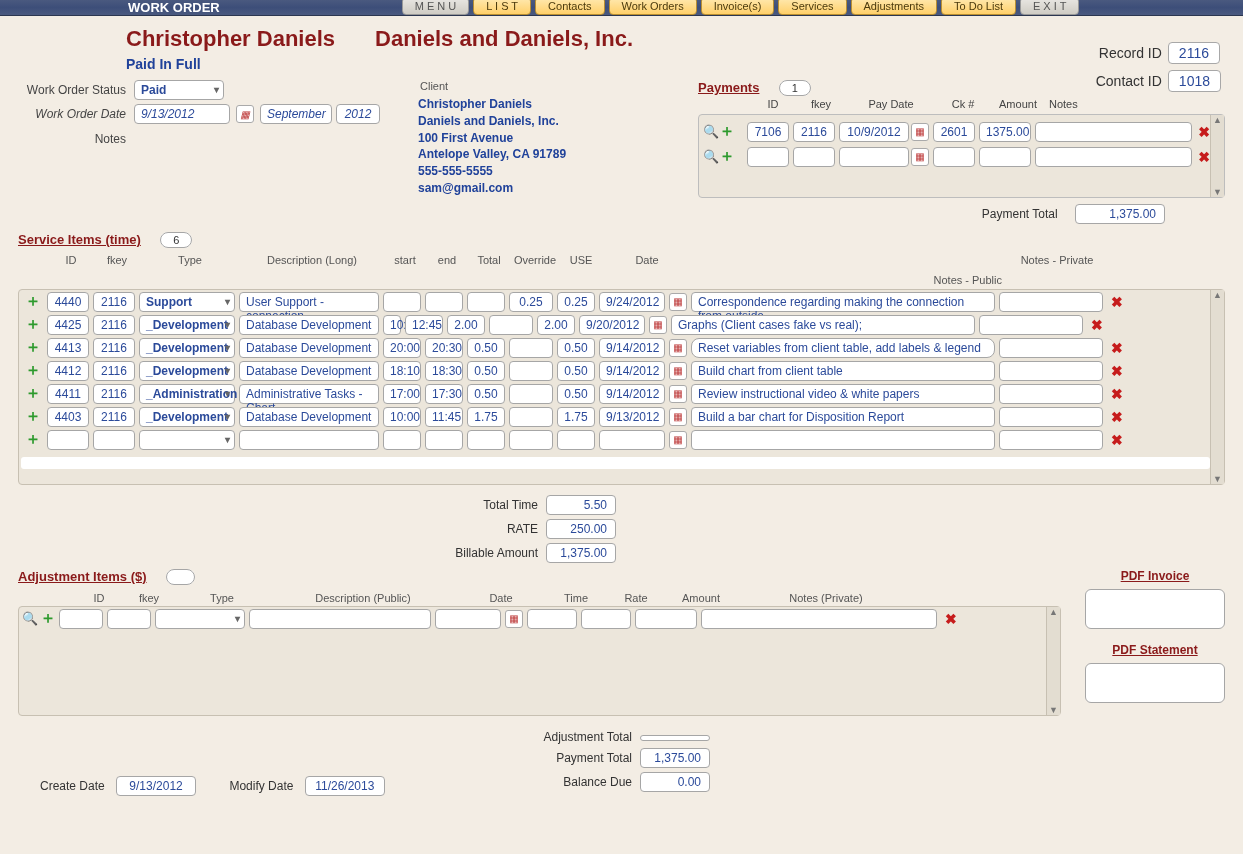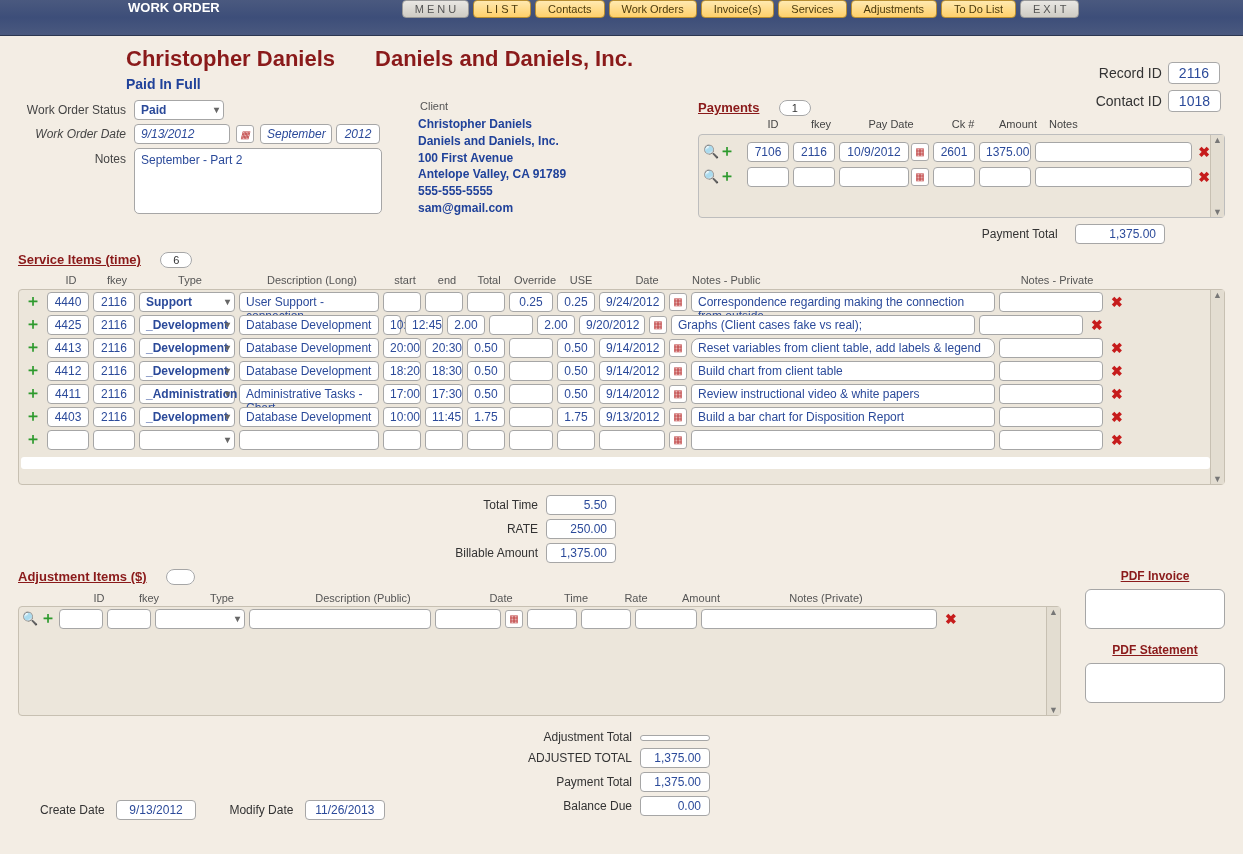--- a/index.html
+++ b/index.html
@@ -1,18 +1,18 @@
 <!DOCTYPE html>
 <html><head>
 <meta charset="utf-8">
 <style>
   * { box-sizing: border-box; font-family: "Helvetica Neue", Arial, sans-serif; }
   body { margin:0; background:#f3ede4; color:#333; font-size:12px; }
   
-  .topbar { background:linear-gradient(#4a597f,#3d4e79,#4a597f); height:36px; display:flex; align-items:flex-start; padding:0 8px; border-bottom:1px solid #2b3650;}
+  .topbar { background:linear-gradient(#4a597f,#3d4e79,#4a597f); height:16px; display:flex; align-items:flex-end; padding:0 8px; border-bottom:1px solid #2b3650;}
   .topbar-title { color:#fff; font-weight:bold; font-size:13px; margin-left:120px; margin-right:180px;}
   .tab-btn { background:linear-gradient(#ffe9b0,#ffd06a); border:1px solid #b98f32; border-radius:4px; padding:2px 12px; font-size:11px; color:#4b3a0d; margin:0 2px; cursor:pointer;}
   .tab-btn.grey { background:linear-gradient(#e9e7e3,#cfccc4); border:1px solid #999; color:#555;}
   .page { padding:10px 18px 30px 18px; max-width:1243px;}
   
   .person-name { color:#8a1a1a; font-weight:bold; font-size:22px;}
   .head-row { display:flex; align-items:baseline;}
   .company-name { color:#8a1a1a; font-weight:bold; font-size:22px; margin-left:40px;}
   .paid-in-full { color:#20429a; font-weight:bold; font-size:14px; margin-top:4px; margin-left:0;}
   .id-box-row { position:absolute; top:26px; right:22px; font-size:14px;}
@@ -93,21 +93,20 @@
       </div>
       <div class="flex" style="align-items:center; margin-bottom:4px;font-style:italic;">
         <span class="label-r" style="width:108px; margin-right:8px;">Work Order Date</span>
         <div class="fld" style="width:96px;">9/13/2012</div>
         <span class="cal-icn" style="margin:0 6px;">▦</span>
         <div class="fld center" style="width:72px;">September</div>
         <div class="fld center" style="width:44px; margin-left:4px;">2012</div>
       </div>
       <div class="flex" style="align-items:flex-start;">
         <span class="label-r" style="width:108px; margin-right:8px; margin-top:4px;">Notes</span>
-        <div class="notes-area" style="width:248px;">September - Part 2</div>
       </div>
     </div>
 
     <div style="width:260px; margin-left:20px;">
       <div class="client-lbl">Client</div>
       <div class="client-block">
         <div>Christopher Daniels</div>
         <div>Daniels and Daniels, Inc.</div>
         <div>100 First Avenue</div>
         <div>Antelope Valley, CA  91789</div>
@@ -185,21 +184,21 @@
     <span style="width:46px; text-align:center;">ID</span>
     <span style="width:46px; text-align:center;">fkey</span>
     <span style="width:100px; text-align:center;">Type</span>
     <span style="width:144px; text-align:center;">Description (Long)</span>
     <span style="width:42px; text-align:center;">start</span>
     <span style="width:42px; text-align:center;">end</span>
     <span style="width:42px; text-align:center;">Total</span>
     <span style="width:50px; text-align:center;">Override</span>
     <span style="width:42px; text-align:center;">USE</span>
     <span style="width:90px; text-align:center;">Date</span>
-    <span style="width:310px; text-align:left;">Notes - Public</span>
+    <span style="width:310px; text-align:right;margin-top:20px;">Notes - Public</span>
     <span style="width:110px; text-align:center;">Notes - Private</span>
   </div>
 
   <div class="grid-wrap" style="min-height:196px;">
     <div class="vtrack">
         <span>▲</span>
         <span>▼</span>
       </div>
     <div id="svc-rows">
         <div class="grid-row">
@@ -252,21 +251,21 @@
           <div class="fld cell" style="width:304px;border-radius:8px;">Reset variables from client table, add labels &amp; legend</div>
           <div class="fld cell" style="width:104px;"></div>
           <span class="redx" style="margin-left:6px;">✖</span>
         </div>
         <div class="grid-row">
           <span class="plus" style="width:24px;text-align:center;">＋</span>
           <div class="fld cell center" style="width:42px;">4412</div>
           <div class="fld cell center" style="width:42px;">2116</div>
           <div class="fld cell dd-caret" style="width:96px;">_Development</div>
           <div class="fld cell" style="width:140px;">Database Development -</div>
-          <div class="fld cell center" style="width:38px;">18:20</div>
+          <div class="fld cell center" style="width:38px;">18:10</div>
           <div class="fld cell center" style="width:38px;">18:30</div>
           <div class="fld cell center" style="width:38px;">0.50</div>
           <div class="fld cell center" style="width:44px;"></div>
           <div class="fld cell center" style="width:38px;">0.50</div>
           <div class="fld cell center" style="width:66px;">9/14/2012</div>
           <span class="cal-icn cell">▦</span>
           <div class="fld cell" style="width:304px;">Build chart from client table</div>
           <div class="fld cell" style="width:104px;"></div>
           <span class="redx" style="margin-left:6px;">✖</span>
         </div>
@@ -374,21 +373,20 @@
     <div style="width:140px; margin-left:24px;">
       <a class="pdf-link">PDF Invoice</a>
       <div class="pdf-box"></div>
       <a class="pdf-link" style="margin-top:14px;">PDF Statement</a>
       <div class="pdf-box"></div>
     </div>
   </div>
 
   <div style="margin-top:14px; margin-left:480px;">
     <div><span class="totals-lbl" style="width:134px;">Adjustment Total</span><span class="tot-box"></span></div>
-    <div style="margin-top:4px;"><span class="totals-lbl" style="width:134px;">ADJUSTED TOTAL</span><span class="tot-box">1,375.00</span></div>
     <div style="margin-top:4px;"><span class="totals-lbl" style="width:134px;">Payment Total</span><span class="tot-box">1,375.00</span></div>
     <div style="margin-top:4px;"><span class="totals-lbl" style="width:134px;">Balance Due</span><span class="tot-box">0.00</span></div>
   </div>
 
   <div style="position:absolute; left:40px; bottom:26px;">
     <span>Create Date</span>
     <span class="fld" style="display:inline-block; width:80px; margin-left:8px; text-align:center;">9/13/2012</span>
     <span style="margin-left:30px;">Modify Date</span>
     <span class="fld" style="display:inline-block; width:80px; margin-left:8px; text-align:center;">11/26/2013</span>
   </div>

